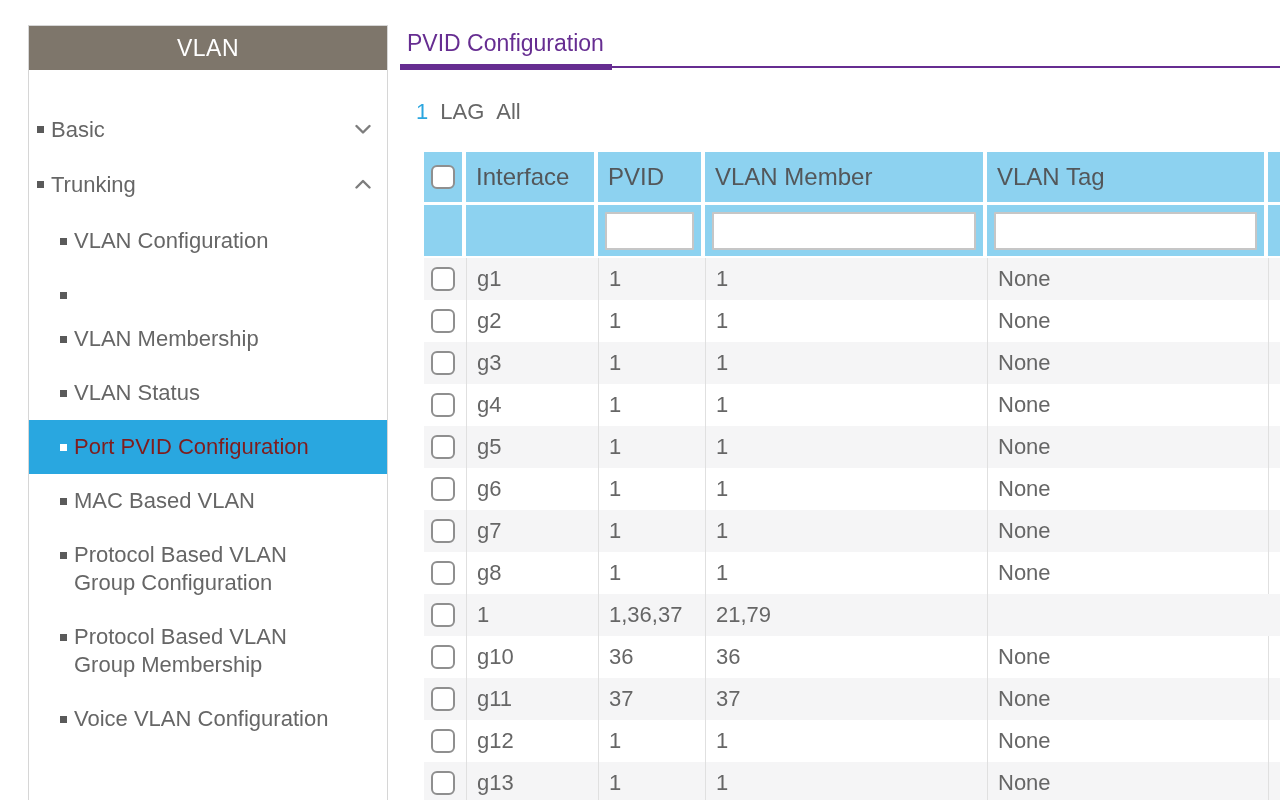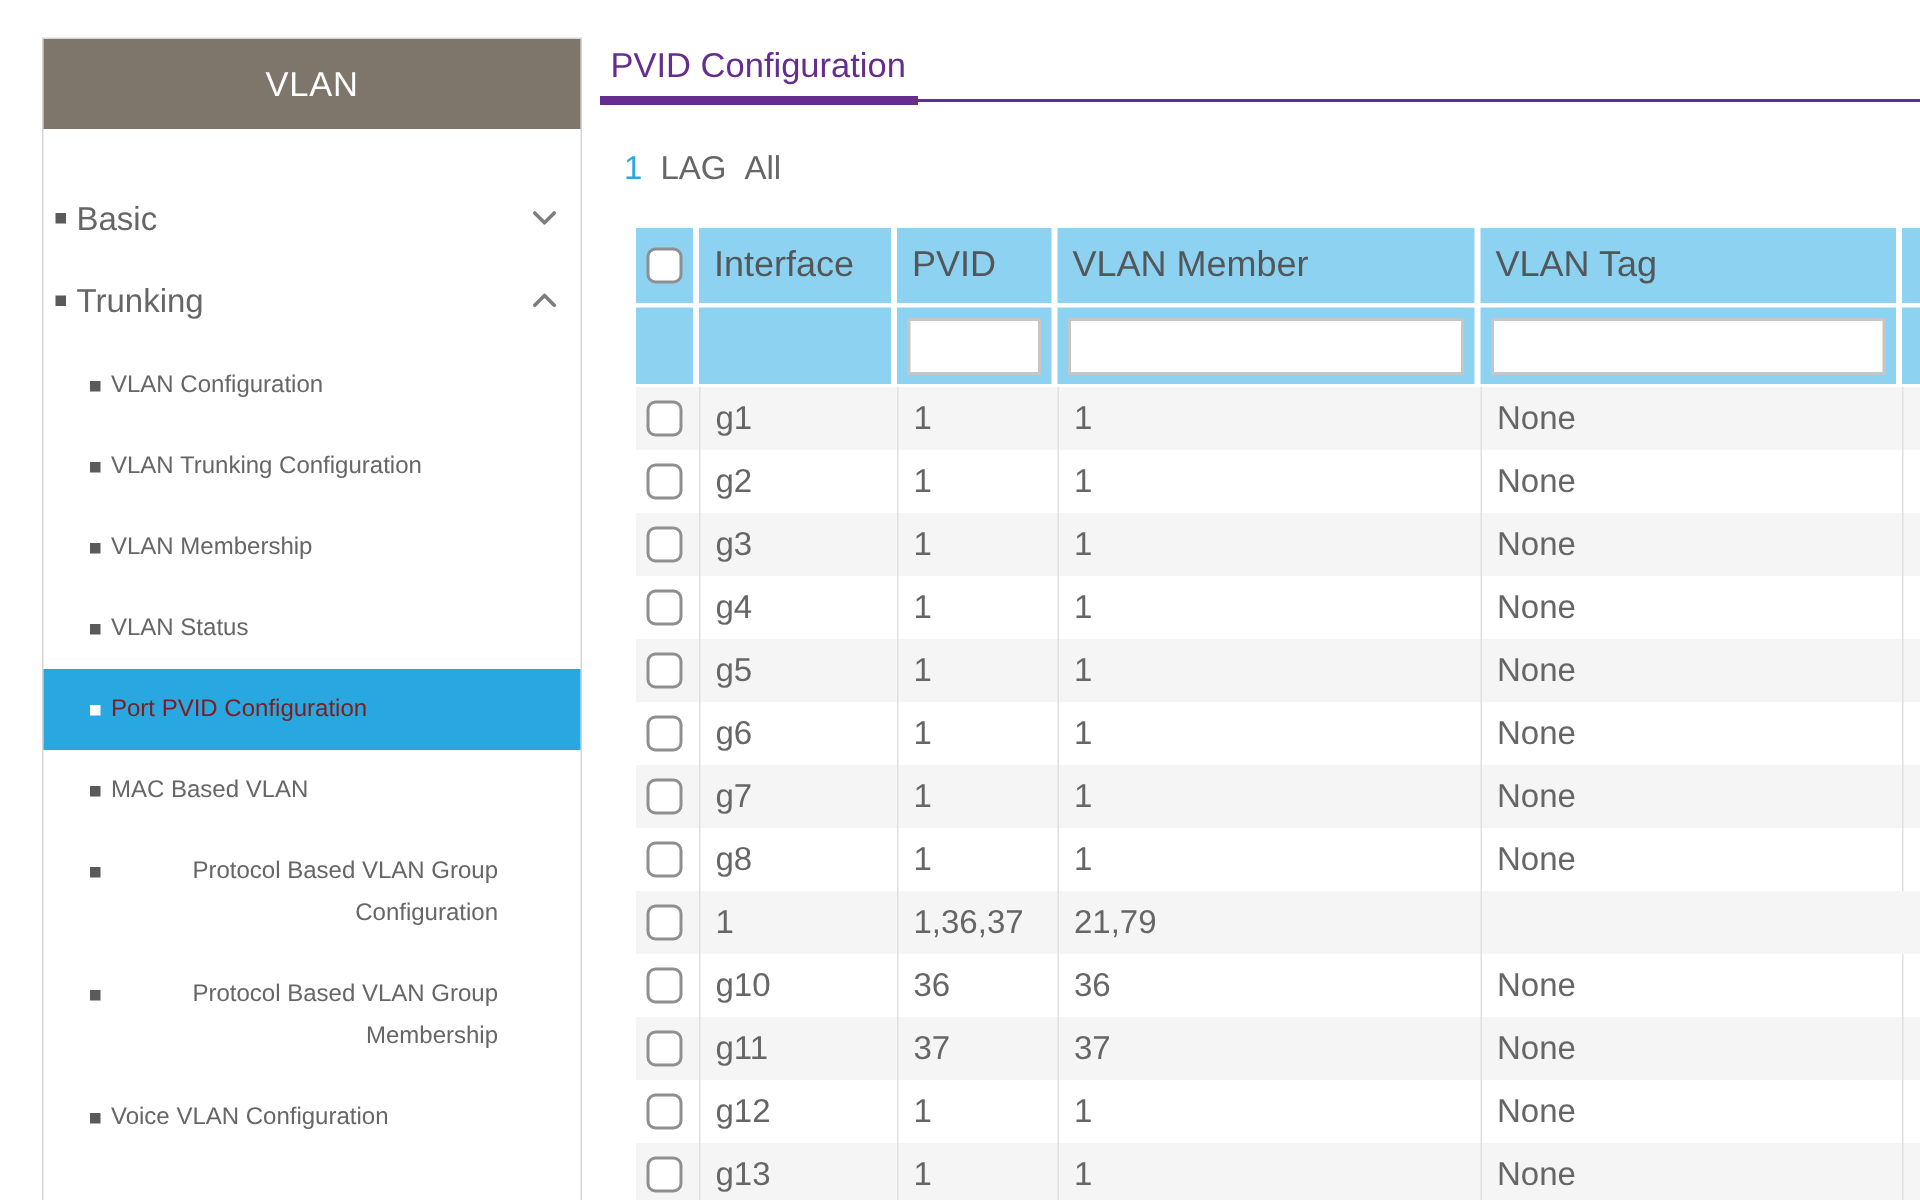--- a/index.html
+++ b/index.html
@@ -21,39 +21,39 @@
     font-family:"Liberation Sans","DejaVu Sans",sans-serif;
     color:var(--text-gray);
   }
 
   
   .sidebar{
     position:absolute;left:28px;top:25px;width:360px;height:790px;
     background:#fff;border:1px solid #d6d6d6;border-bottom:none;
   }
   .sidebar-header{
-    height:60px;background:var(--sidebar-header-bg);color:#fff;
+    height:44px;background:var(--sidebar-header-bg);color:#fff;
     display:flex;align-items:center;justify-content:center;
     font-size:23px;letter-spacing:.5px;
   }
   .side-nav{padding-top:4px;margin-top:28px;}
   .top-item{
     display:flex;align-items:center;height:55px;
     padding:0 16px 0 8px;font-size:22px;color:var(--text-gray);cursor:pointer;
   }
   .top-item .label{flex:1;margin-left:7px;}
   .bullet{
     width:7px;height:7px;background:#5a5a5a;flex:none;display:inline-block;
   }
   .chev{flex:none;display:flex;align-items:center;}
   .sub-list{list-style:none;margin:2px 0 0 0;padding:0;}
   .sub-item{
     display:flex;align-items:flex-start;
-    padding:13px 0 13px 31px;font-size:16px;line-height:28px;
-    color:var(--text-gray);cursor:pointer;text-align:right;
+    padding:13px 0 13px 31px;font-size:22px;line-height:28px;
+    color:var(--text-gray);cursor:pointer;
   }
   .sub-item .bullet{margin-top:11px;margin-right:7px;}
   .sub-item .slabel{max-width:258px;}
   .sub-item.selected{background:var(--selected-blue);color:#7f1d1d;}
   .sub-item.selected .bullet{background:#ffffff;}
 
   
   .page-title{
     position:absolute;left:407px;top:30px;margin:0;
     font-size:23px;font-weight:400;color:var(--accent-purple);
@@ -127,21 +127,20 @@
           </svg>
       </span>
     </div>
     <ul class="sub-list" id="sub-list">
         <li class="sub-item">
           <span class="bullet"></span>
           <span class="slabel">VLAN Configuration</span>
         </li>
         <li class="sub-item">
           <span class="bullet"></span>
-          <span class="slabel">VLAN Trunking Configuration</span>
         </li>
         <li class="sub-item">
           <span class="bullet"></span>
           <span class="slabel">VLAN Membership</span>
         </li>
         <li class="sub-item">
           <span class="bullet"></span>
           <span class="slabel">VLAN Status</span>
         </li>
         <li class="sub-item selected">

